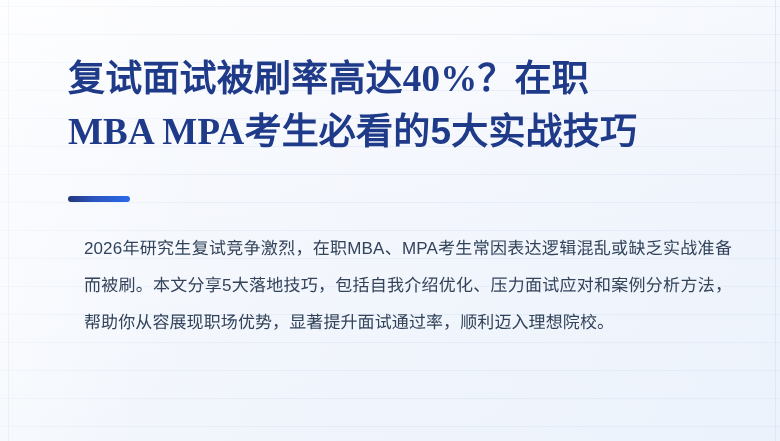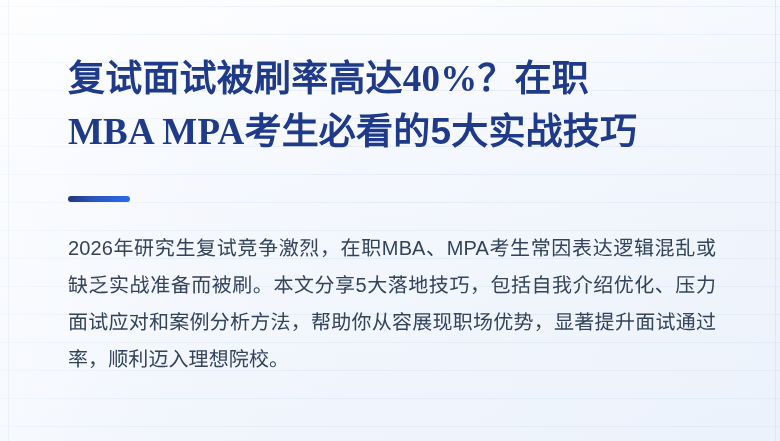--- a/index.html
+++ b/index.html
@@ -96,25 +96,25 @@
     top: 196px;
     width: 62px;
     height: 6px;
     border-radius: 3px;
     background: linear-gradient(90deg, #24357a 0%, #2b55c0 42%, #2b69e8 100%);
   }
 
   .summary {
     position: absolute;
     top: 230px;
-    left: 0;
+    left: 16px;
     width: 648px;
     margin: 0;
     color: #32435a;
-    font-size: 20px;
+    font-size: 17px;
     line-height: 37px;
     font-weight: 400;
     letter-spacing: 0.1px;
     text-align: justify;
     text-justify: inter-ideograph;
   }
 </style>
 </head>
 <body>
 

